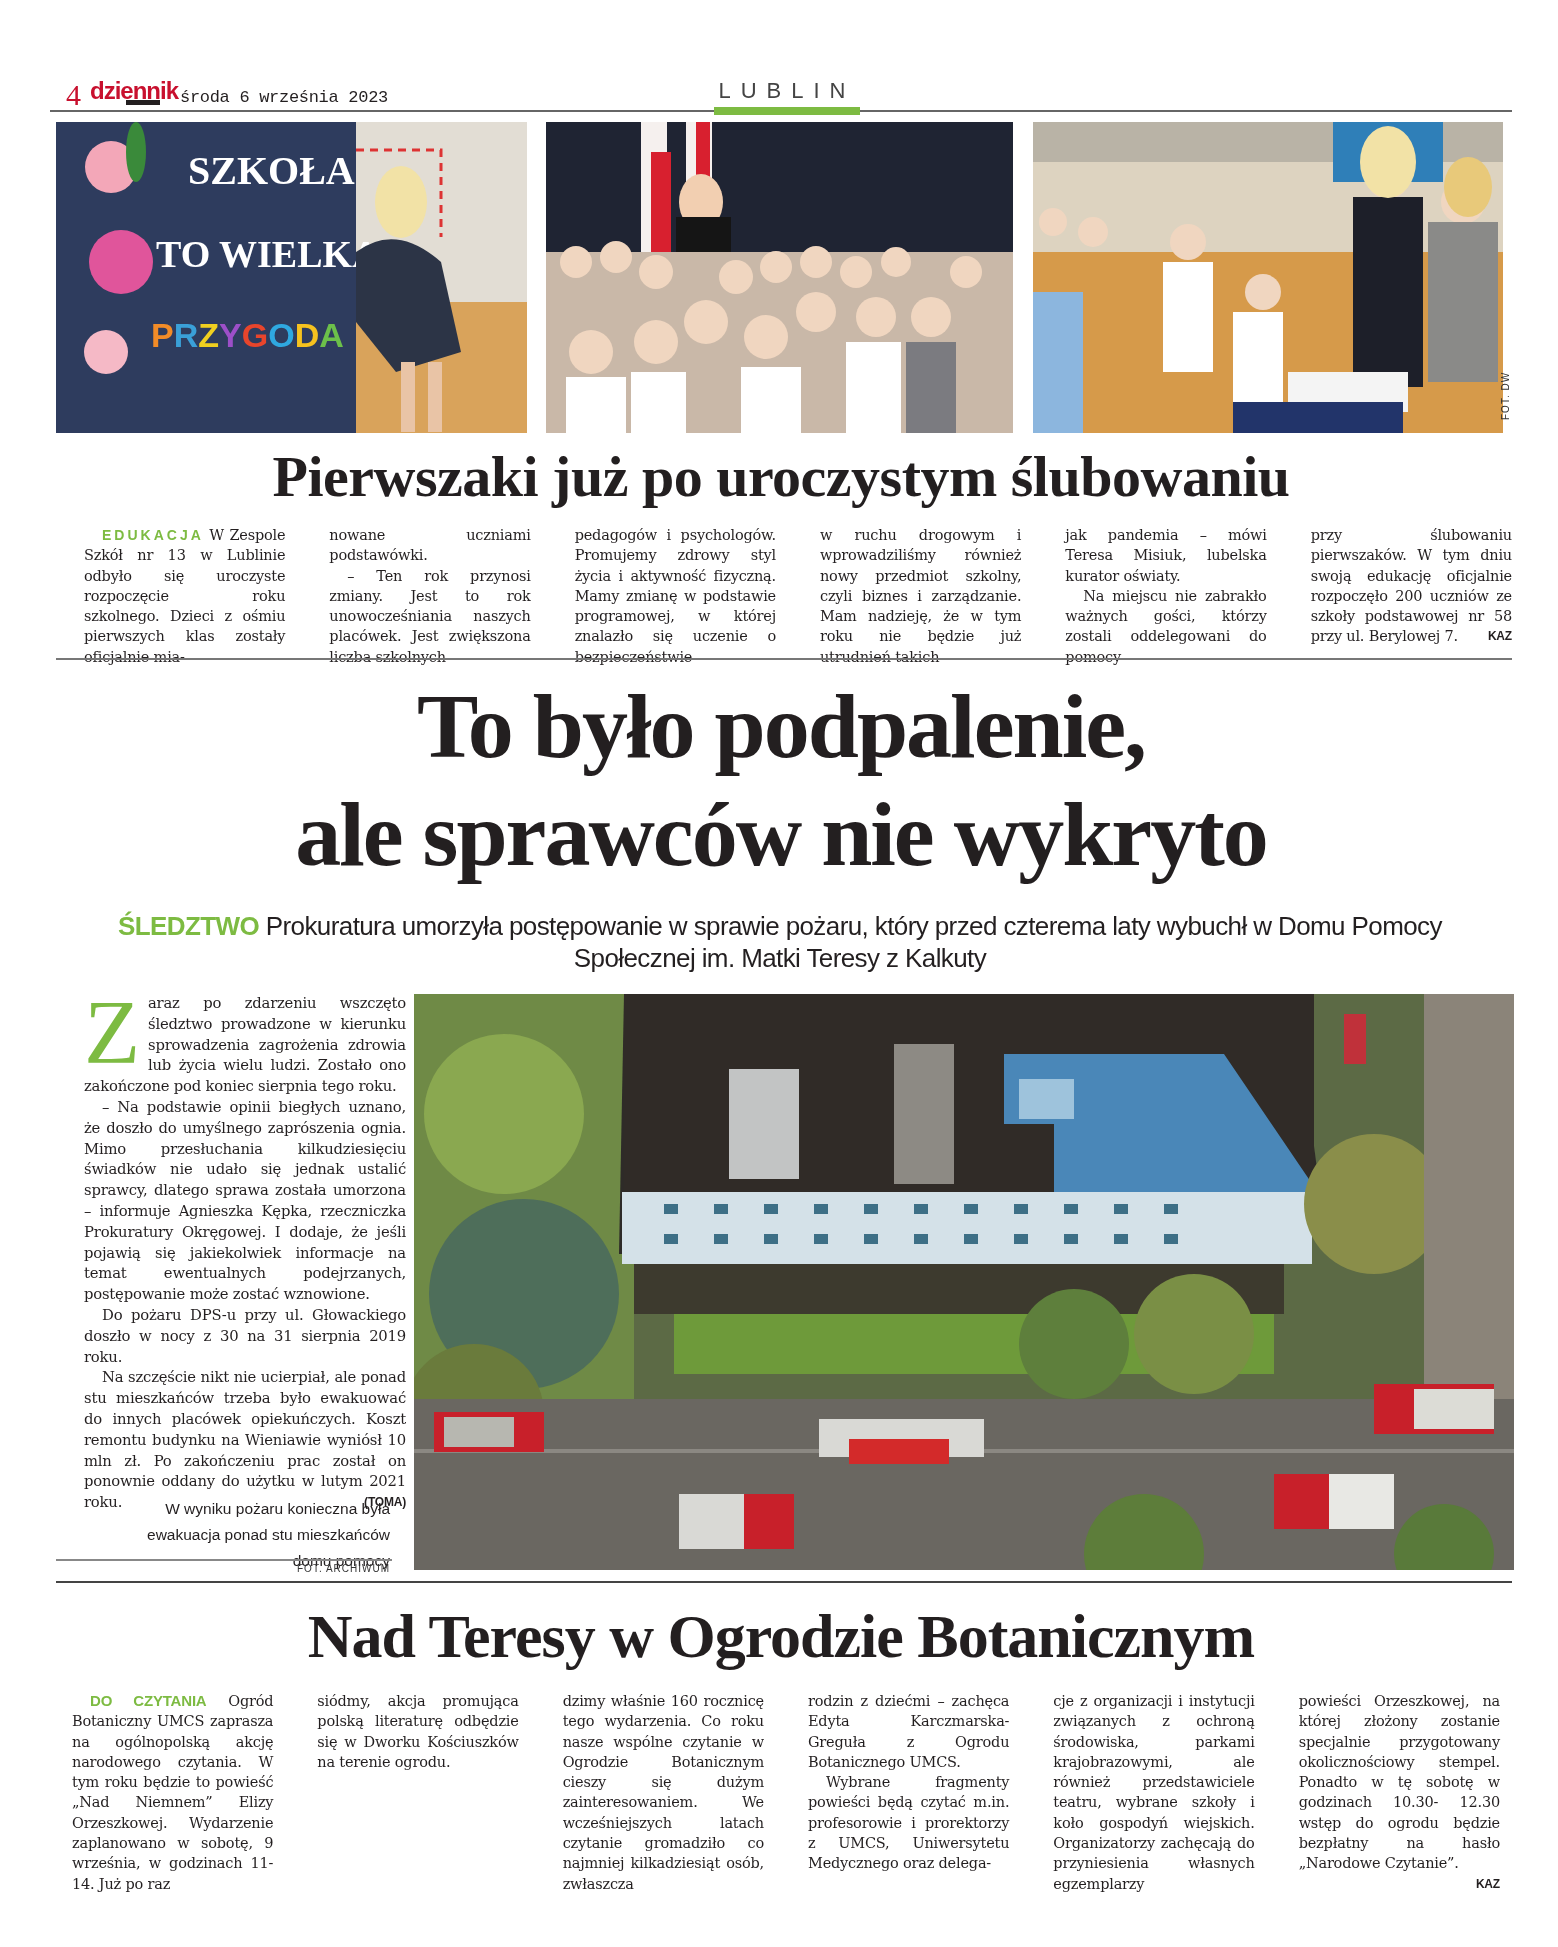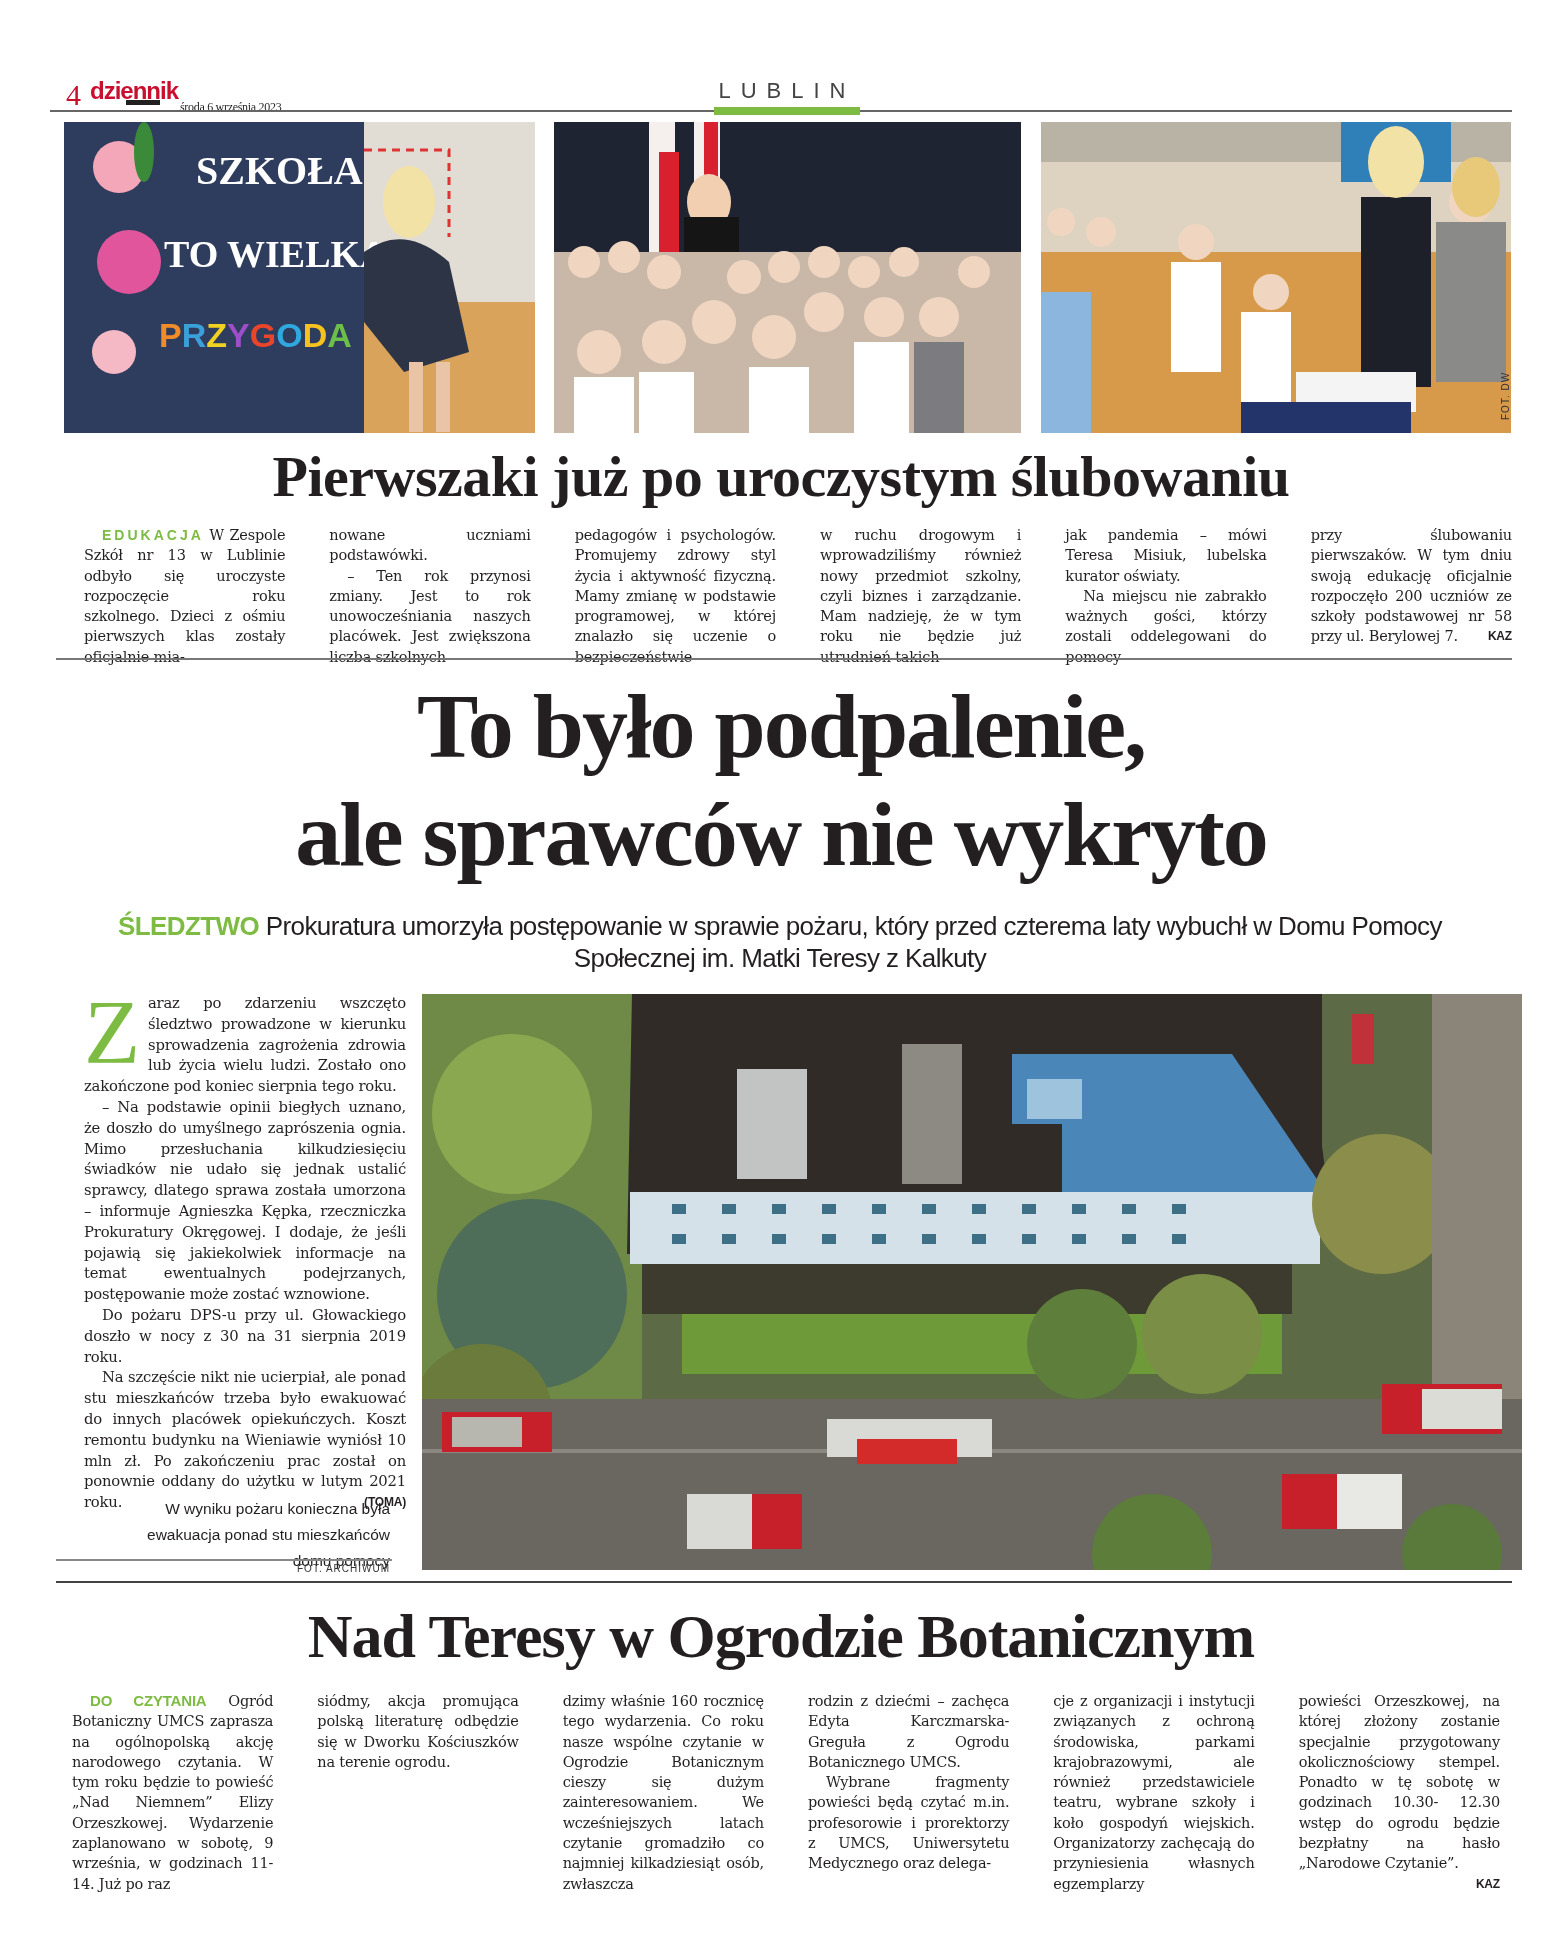--- a/index.html
+++ b/index.html
@@ -6,27 +6,27 @@
   body {
     width: 1558px; height: 1947px; background: #ffffff; position: relative;
     font-family: "DejaVu Serif", serif; color: #231f20; overflow: hidden;
   }
   .abs { position: absolute; }
 
   
   .page-num { left: 66px; top: 80px; font-family: "Liberation Serif", serif; font-size: 30px; color: #c8102e; line-height: 1; }
   .logo { left: 90px; top: 79px; font-family: "Liberation Sans", sans-serif; font-weight: bold; font-size: 24px; color: #c8102e; letter-spacing: -1px; line-height: 1; }
   .logo-sub { left: 126px; top: 100px; width: 34px; height: 5px; background: #231f20; }
-  .header-date { left: 180px; top: 100px; font-family: Liberation Serif, serif; font-size: 12px; color: #231f20; letter-spacing: -0.3px; }
+  .header-date { left: 180px; top: 88px; font-family: Liberation Mono, monospace; font-size: 17px; color: #231f20; letter-spacing: -0.3px; }
   .section-name { left: 715px; top: 78px; width: 144px; text-align: center; font-family: "Liberation Sans", sans-serif; font-size: 22px; letter-spacing: 10px; color: #444; font-weight: 300; }
   .header-rule { left: 50px; top: 110px; width: 1462px; height: 2px; background: #666; }
   .section-accent { left: 714px; top: 107px; width: 146px; height: 8px; background: #7dbb42; }
 
   
-  .photo { overflow: hidden; margin-left: 8px; }
+  .photo { overflow: hidden; }
   .photo-credit { font-family: "Liberation Sans", sans-serif; font-size: 10px; color: #333; letter-spacing: 1px; }
 
   
   .h1 { font-family: "Liberation Serif", serif; font-weight: bold; text-align: center; color: #231f20; line-height: 1; }
   .kicker { color: #7dbb42; font-family: "Liberation Sans", sans-serif; font-weight: bold; }
 
   
   .cols { display: flex; gap: 16px; }
   .col { font-family: "DejaVu Serif", serif; font-size: 14.5px; line-height: 20.3px; text-align: justify; color: #231f20; flex: 1; letter-spacing: -0.2px; }
   .col p { text-indent: 18px; margin-left: 28px; }

